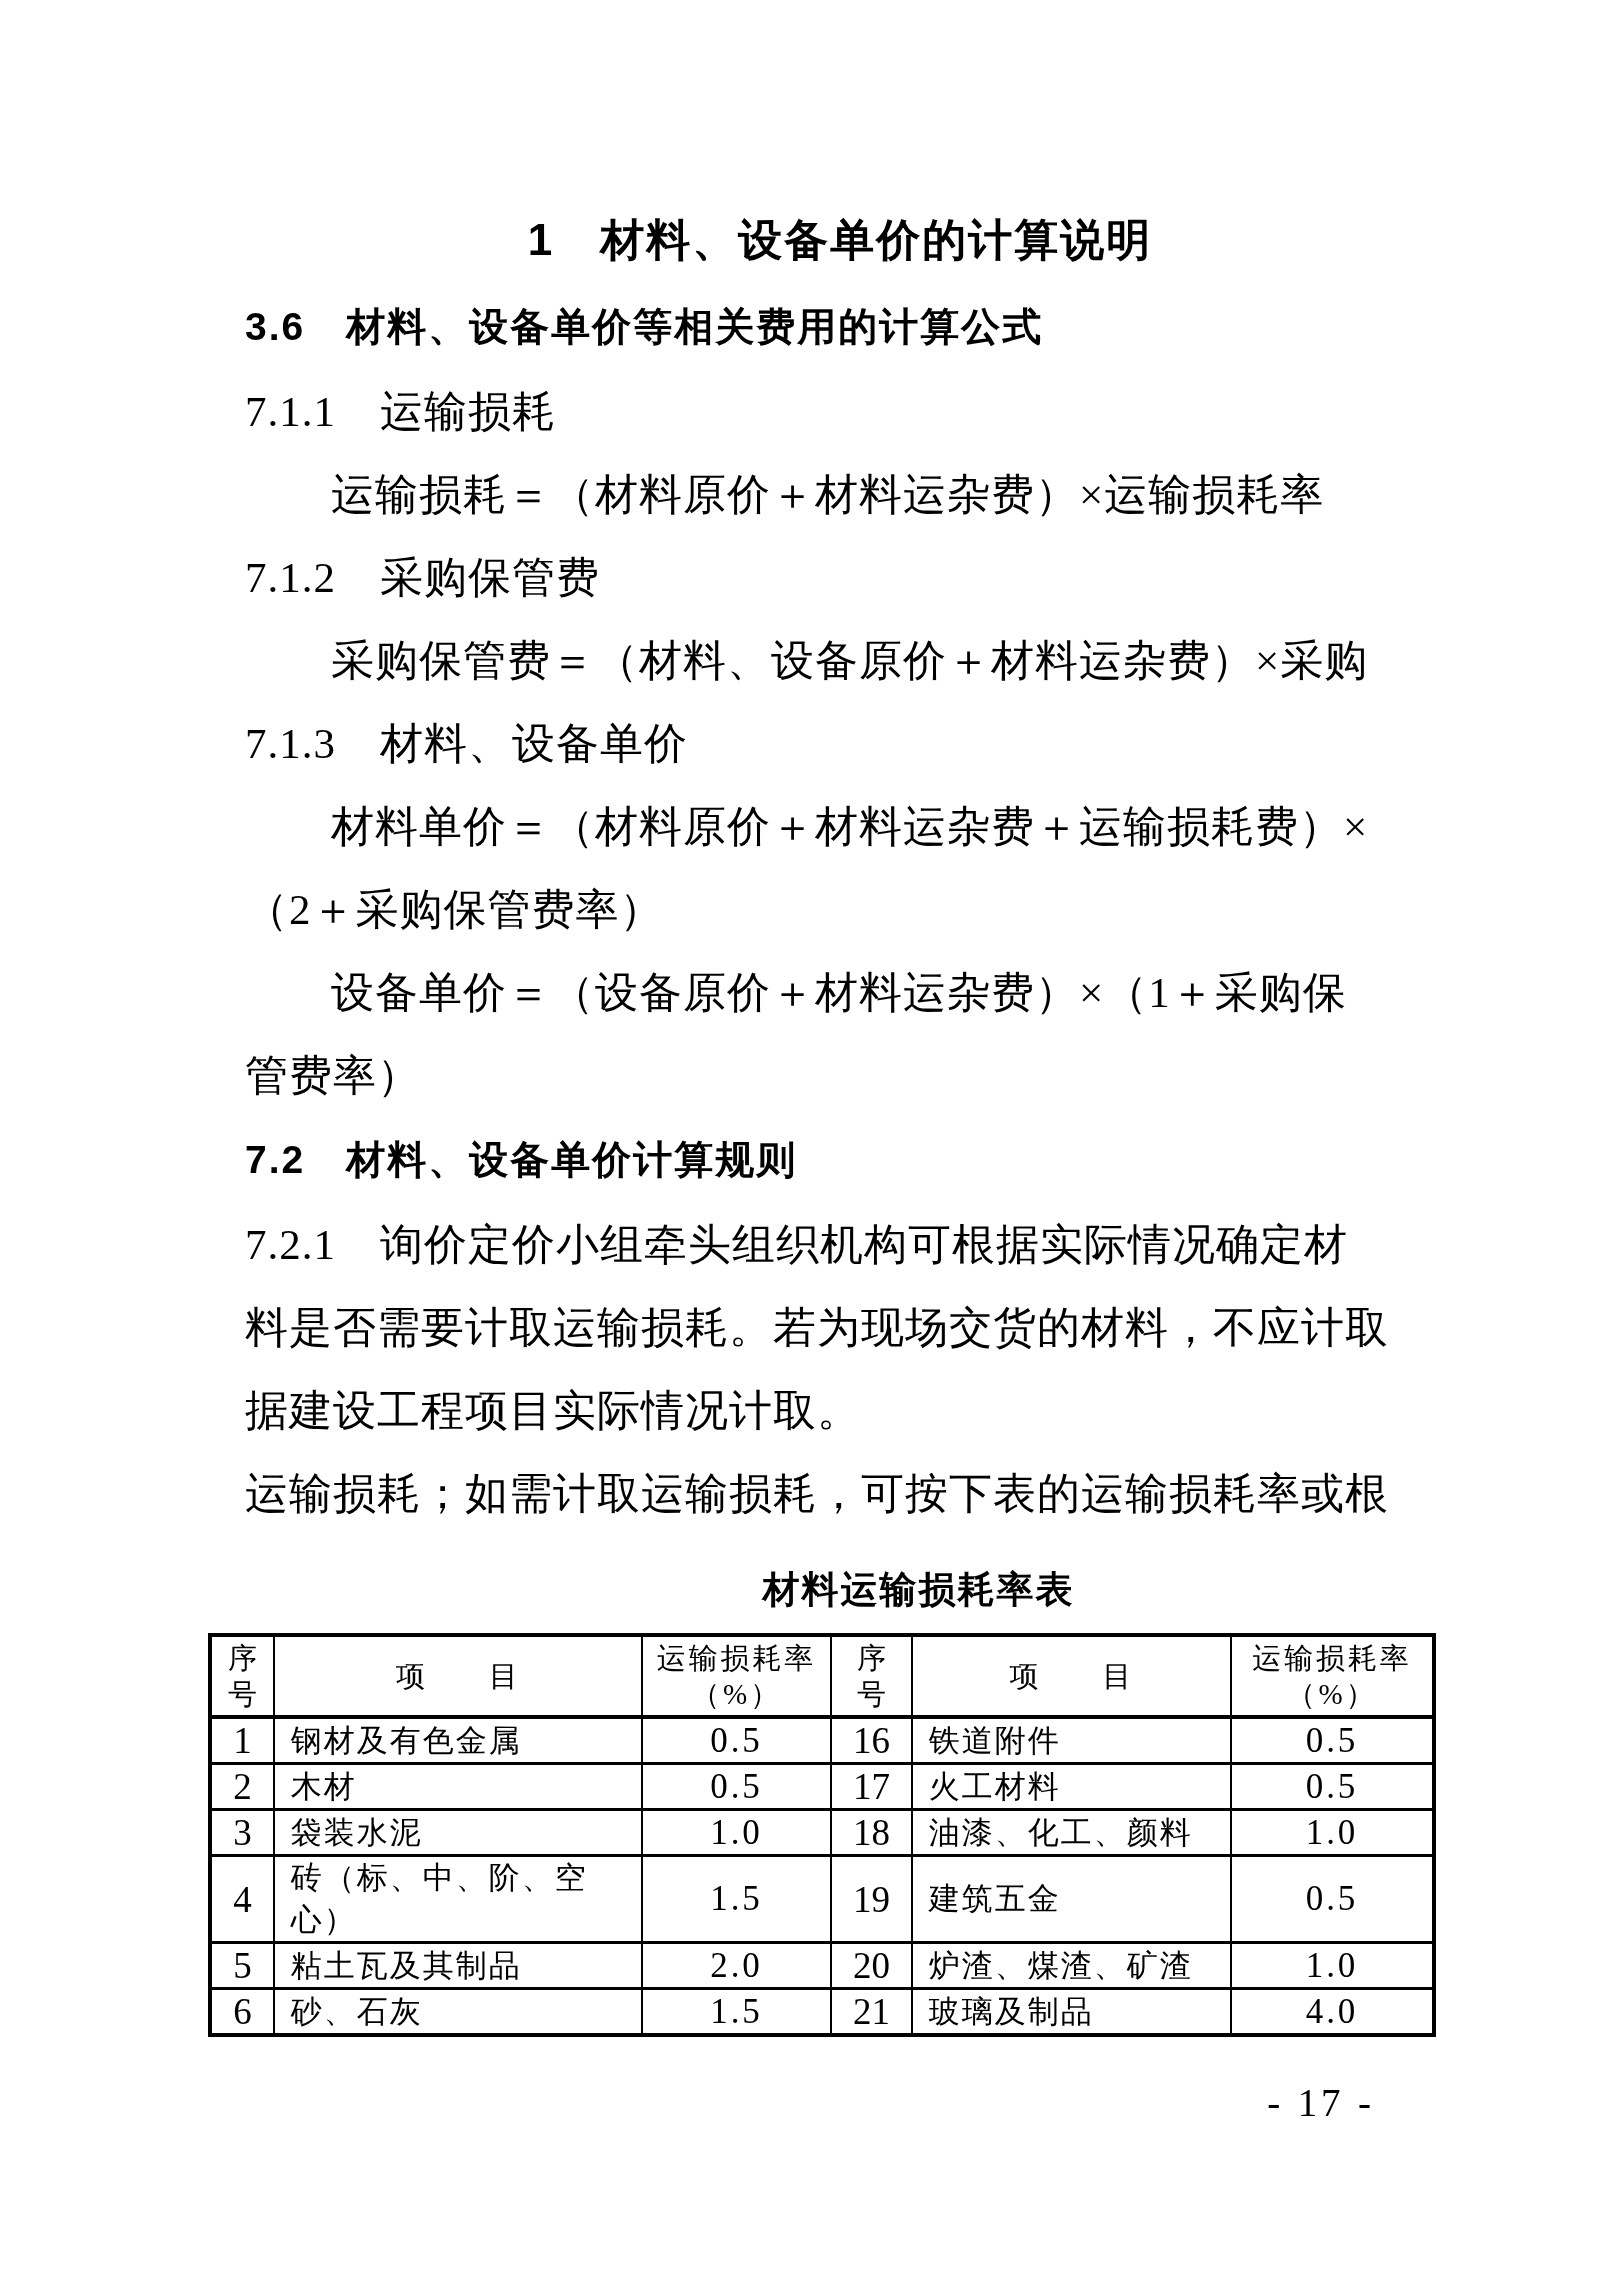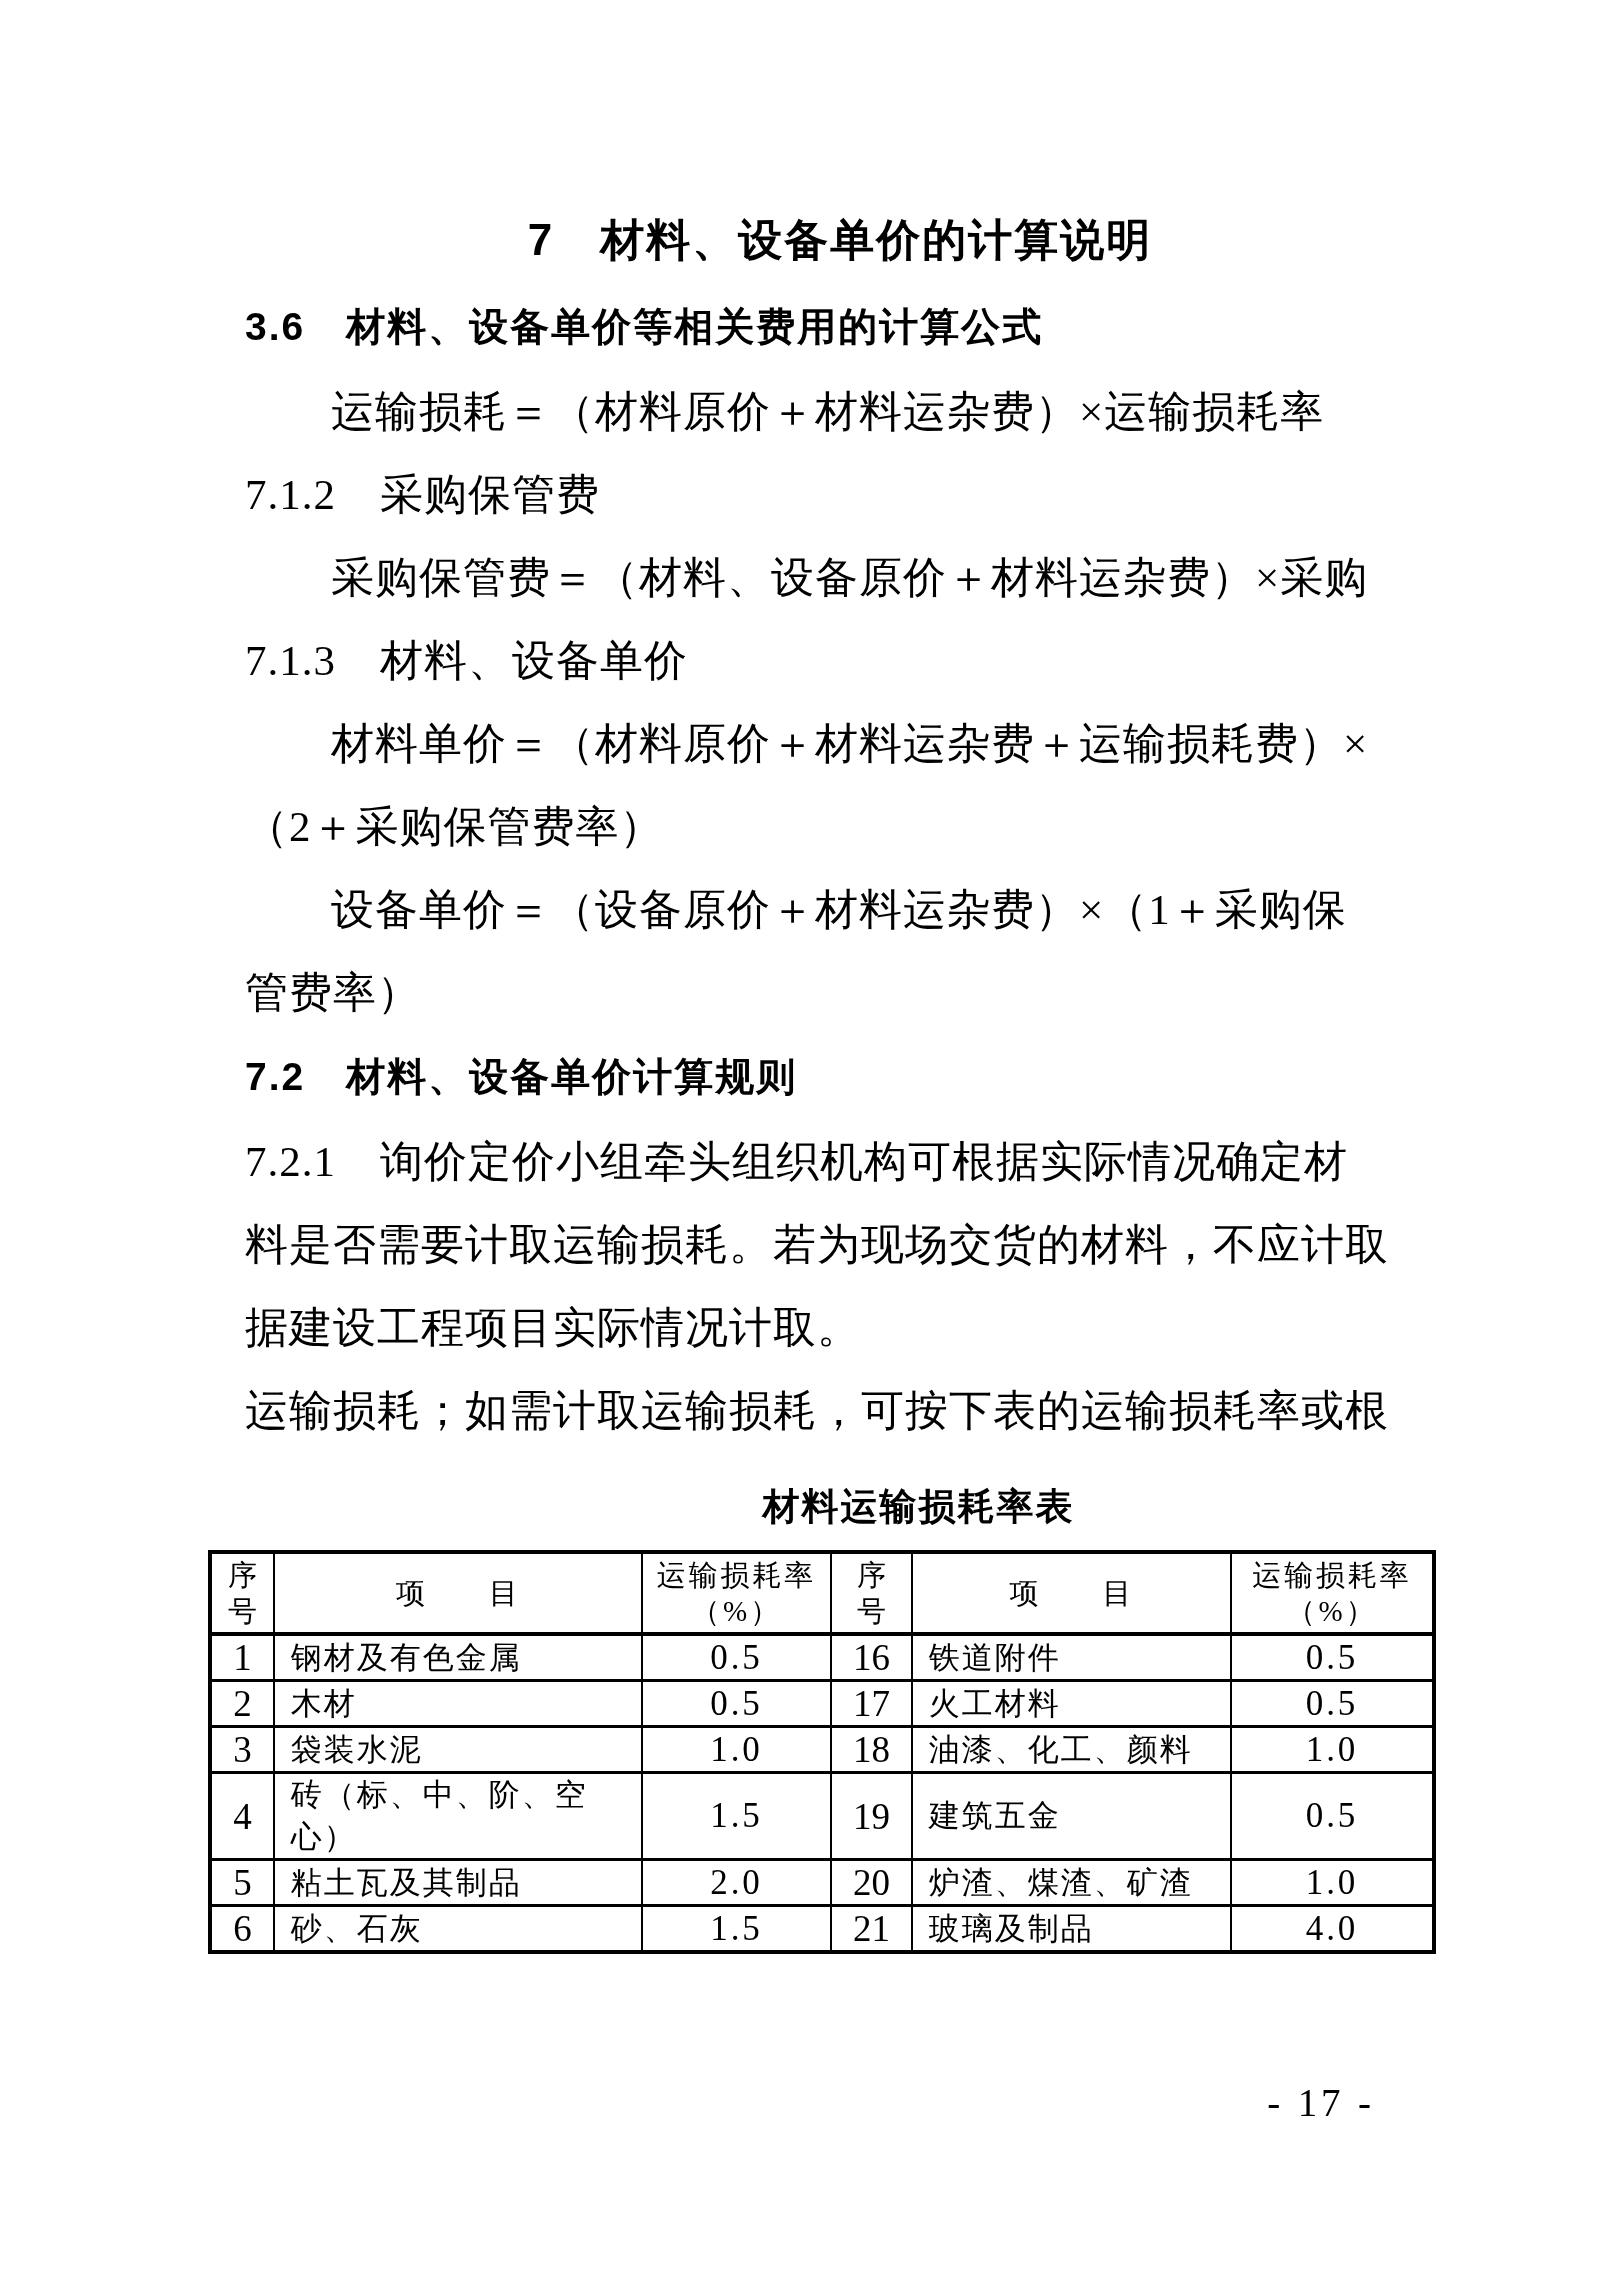--- a/index.html
+++ b/index.html
@@ -89,24 +89,25 @@
     letter-spacing: 3.9px;
     white-space: nowrap;
   }
 </style>
 </head>
 <body>
 
 <div class="page">
   <div class="content">
 
-    <div class="doc-title">7　材料、设备单价的计算说明</div>
+    <div class="doc-title">1　材料、设备单价的计算说明</div>
 
     <div class="h-sec">3.6　材料、设备单价等相关费用的计算公式</div>
 
+    <div class="bline">7.1.1　运输损耗</div>
     <div class="bline indent">运输损耗＝（材料原价＋材料运杂费）×运输损耗率</div>
 
     <div class="bline">7.1.2　采购保管费</div>
     <div class="bline indent">采购保管费＝（材料、设备原价＋材料运杂费）×采购</div>
 
     <div class="bline">7.1.3　材料、设备单价</div>
     <div class="bline indent">材料单价＝（材料原价＋材料运杂费＋运输损耗费）×</div>
     <div class="bline">（2＋采购保管费率）</div>
     <div class="bline indent">设备单价＝（设备原价＋材料运杂费）×（1＋采购保</div>
     <div class="bline">管费率）</div>

